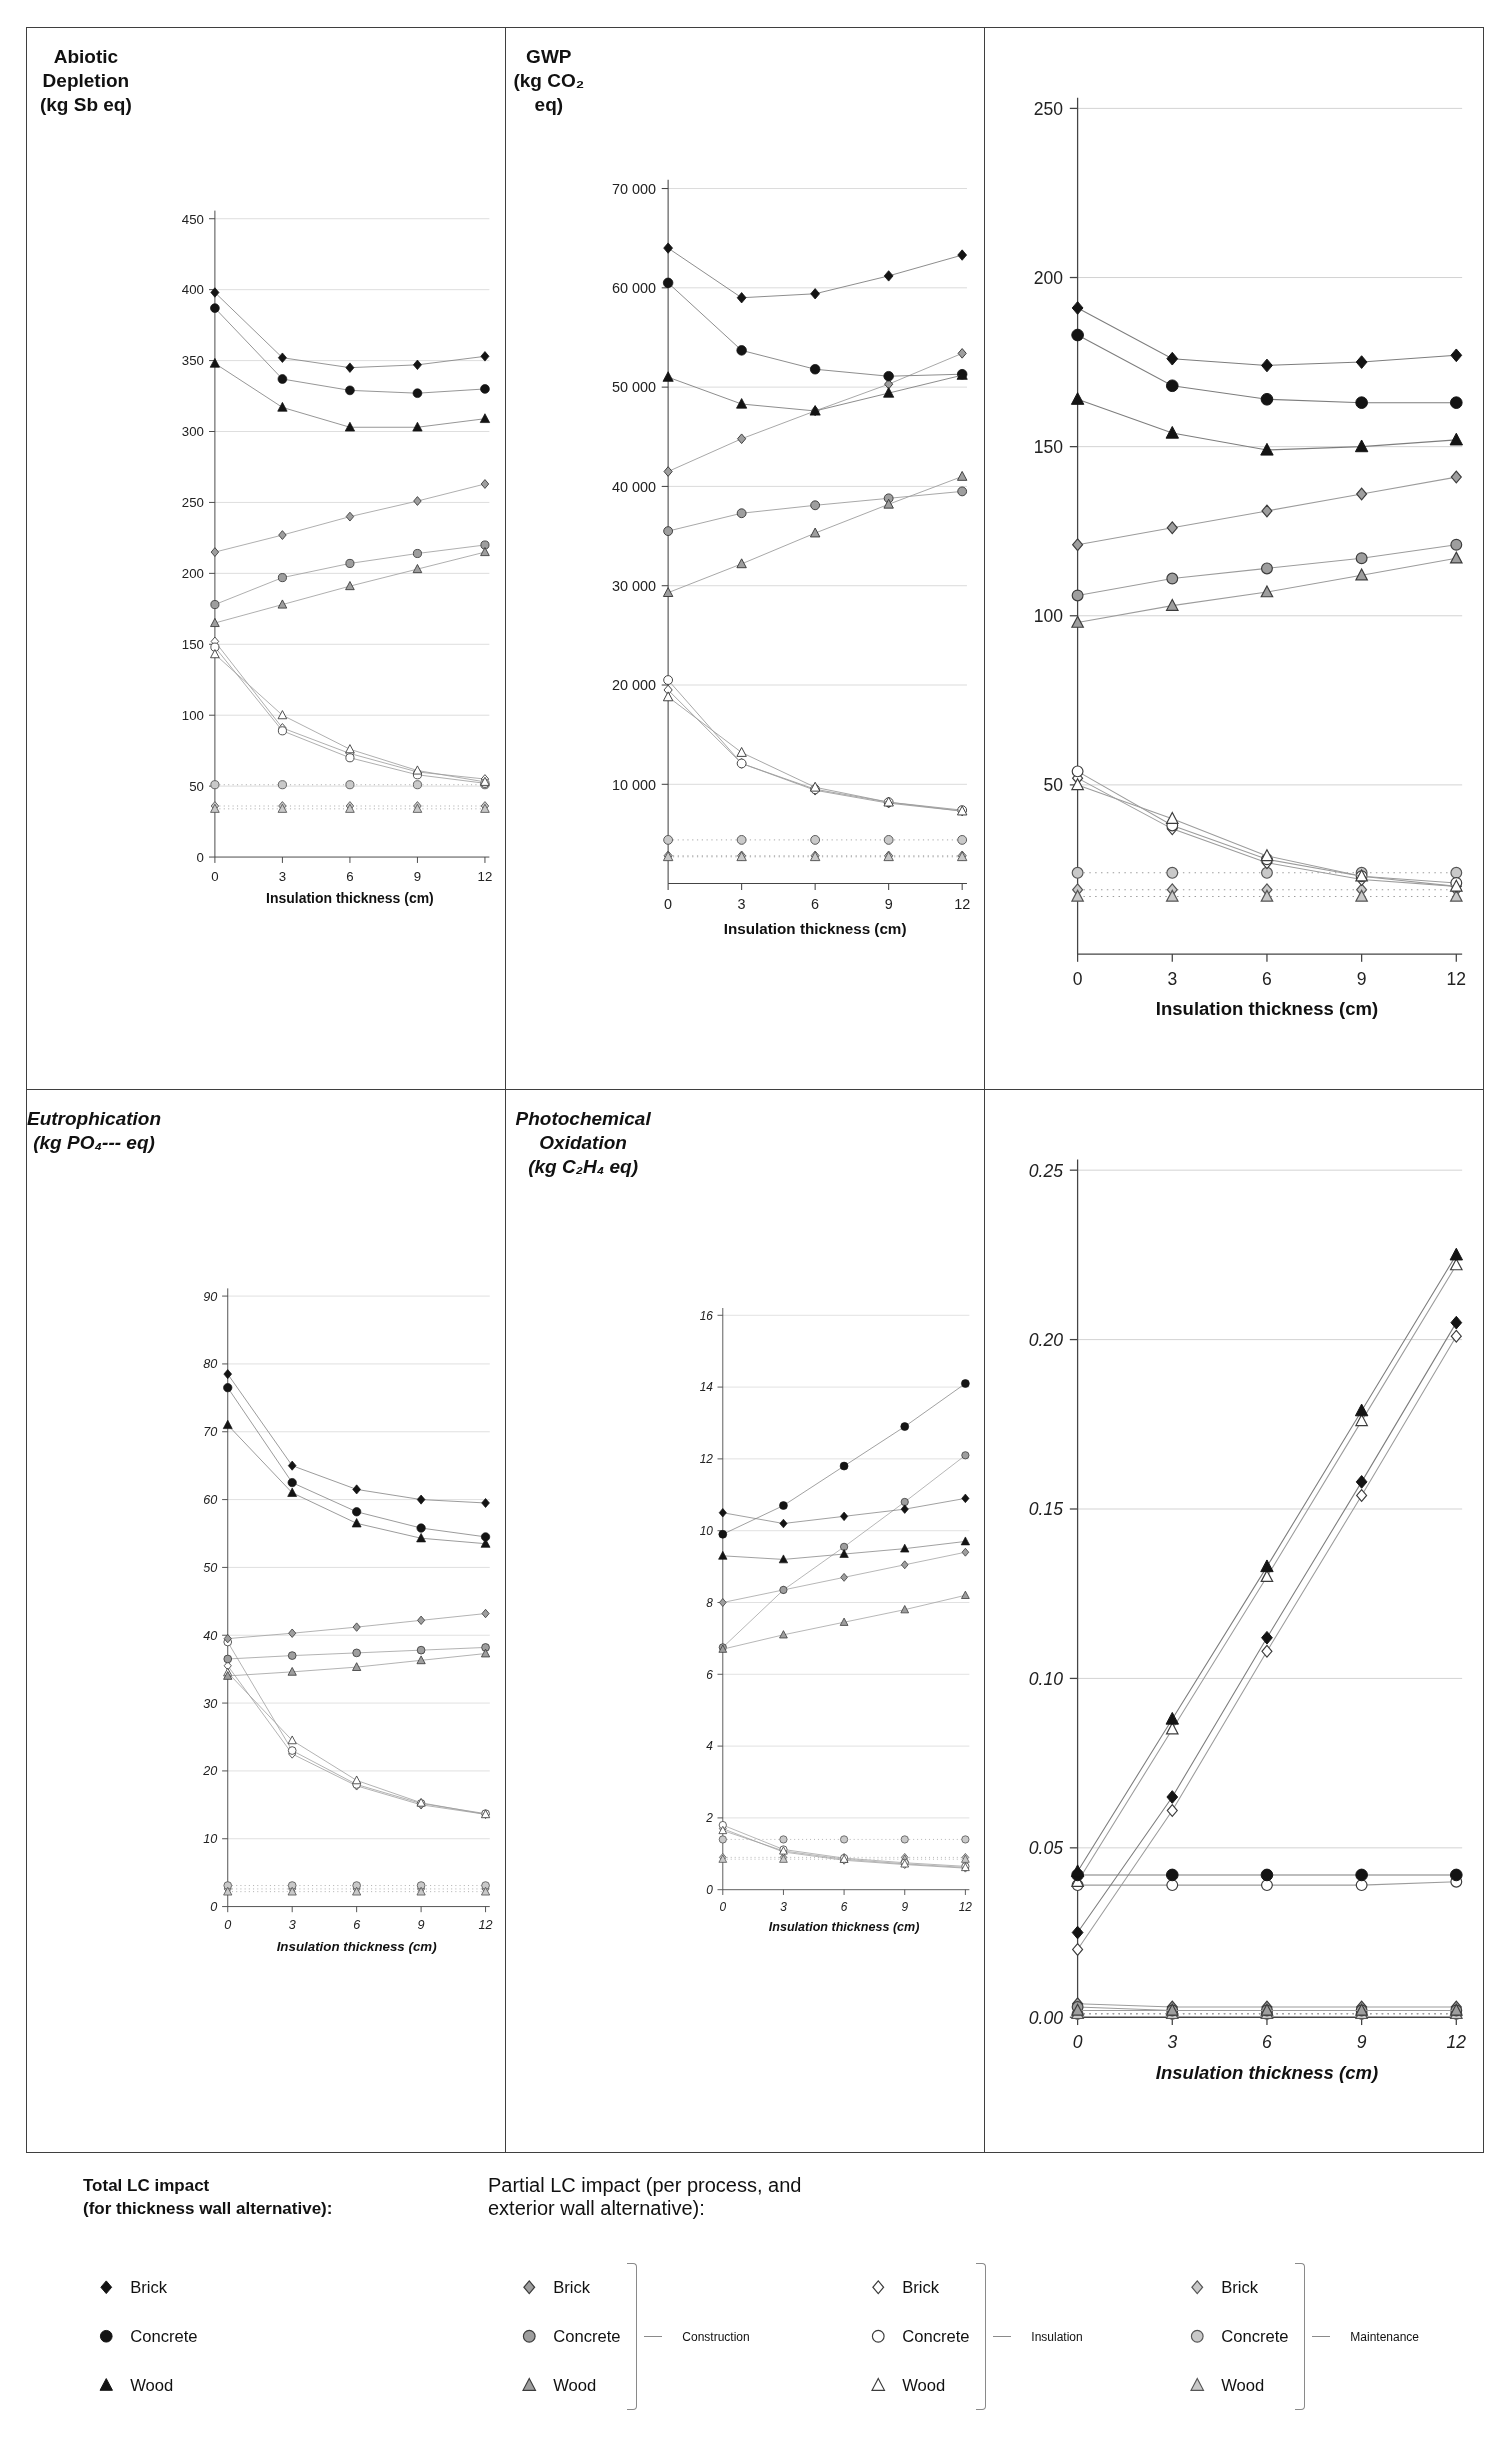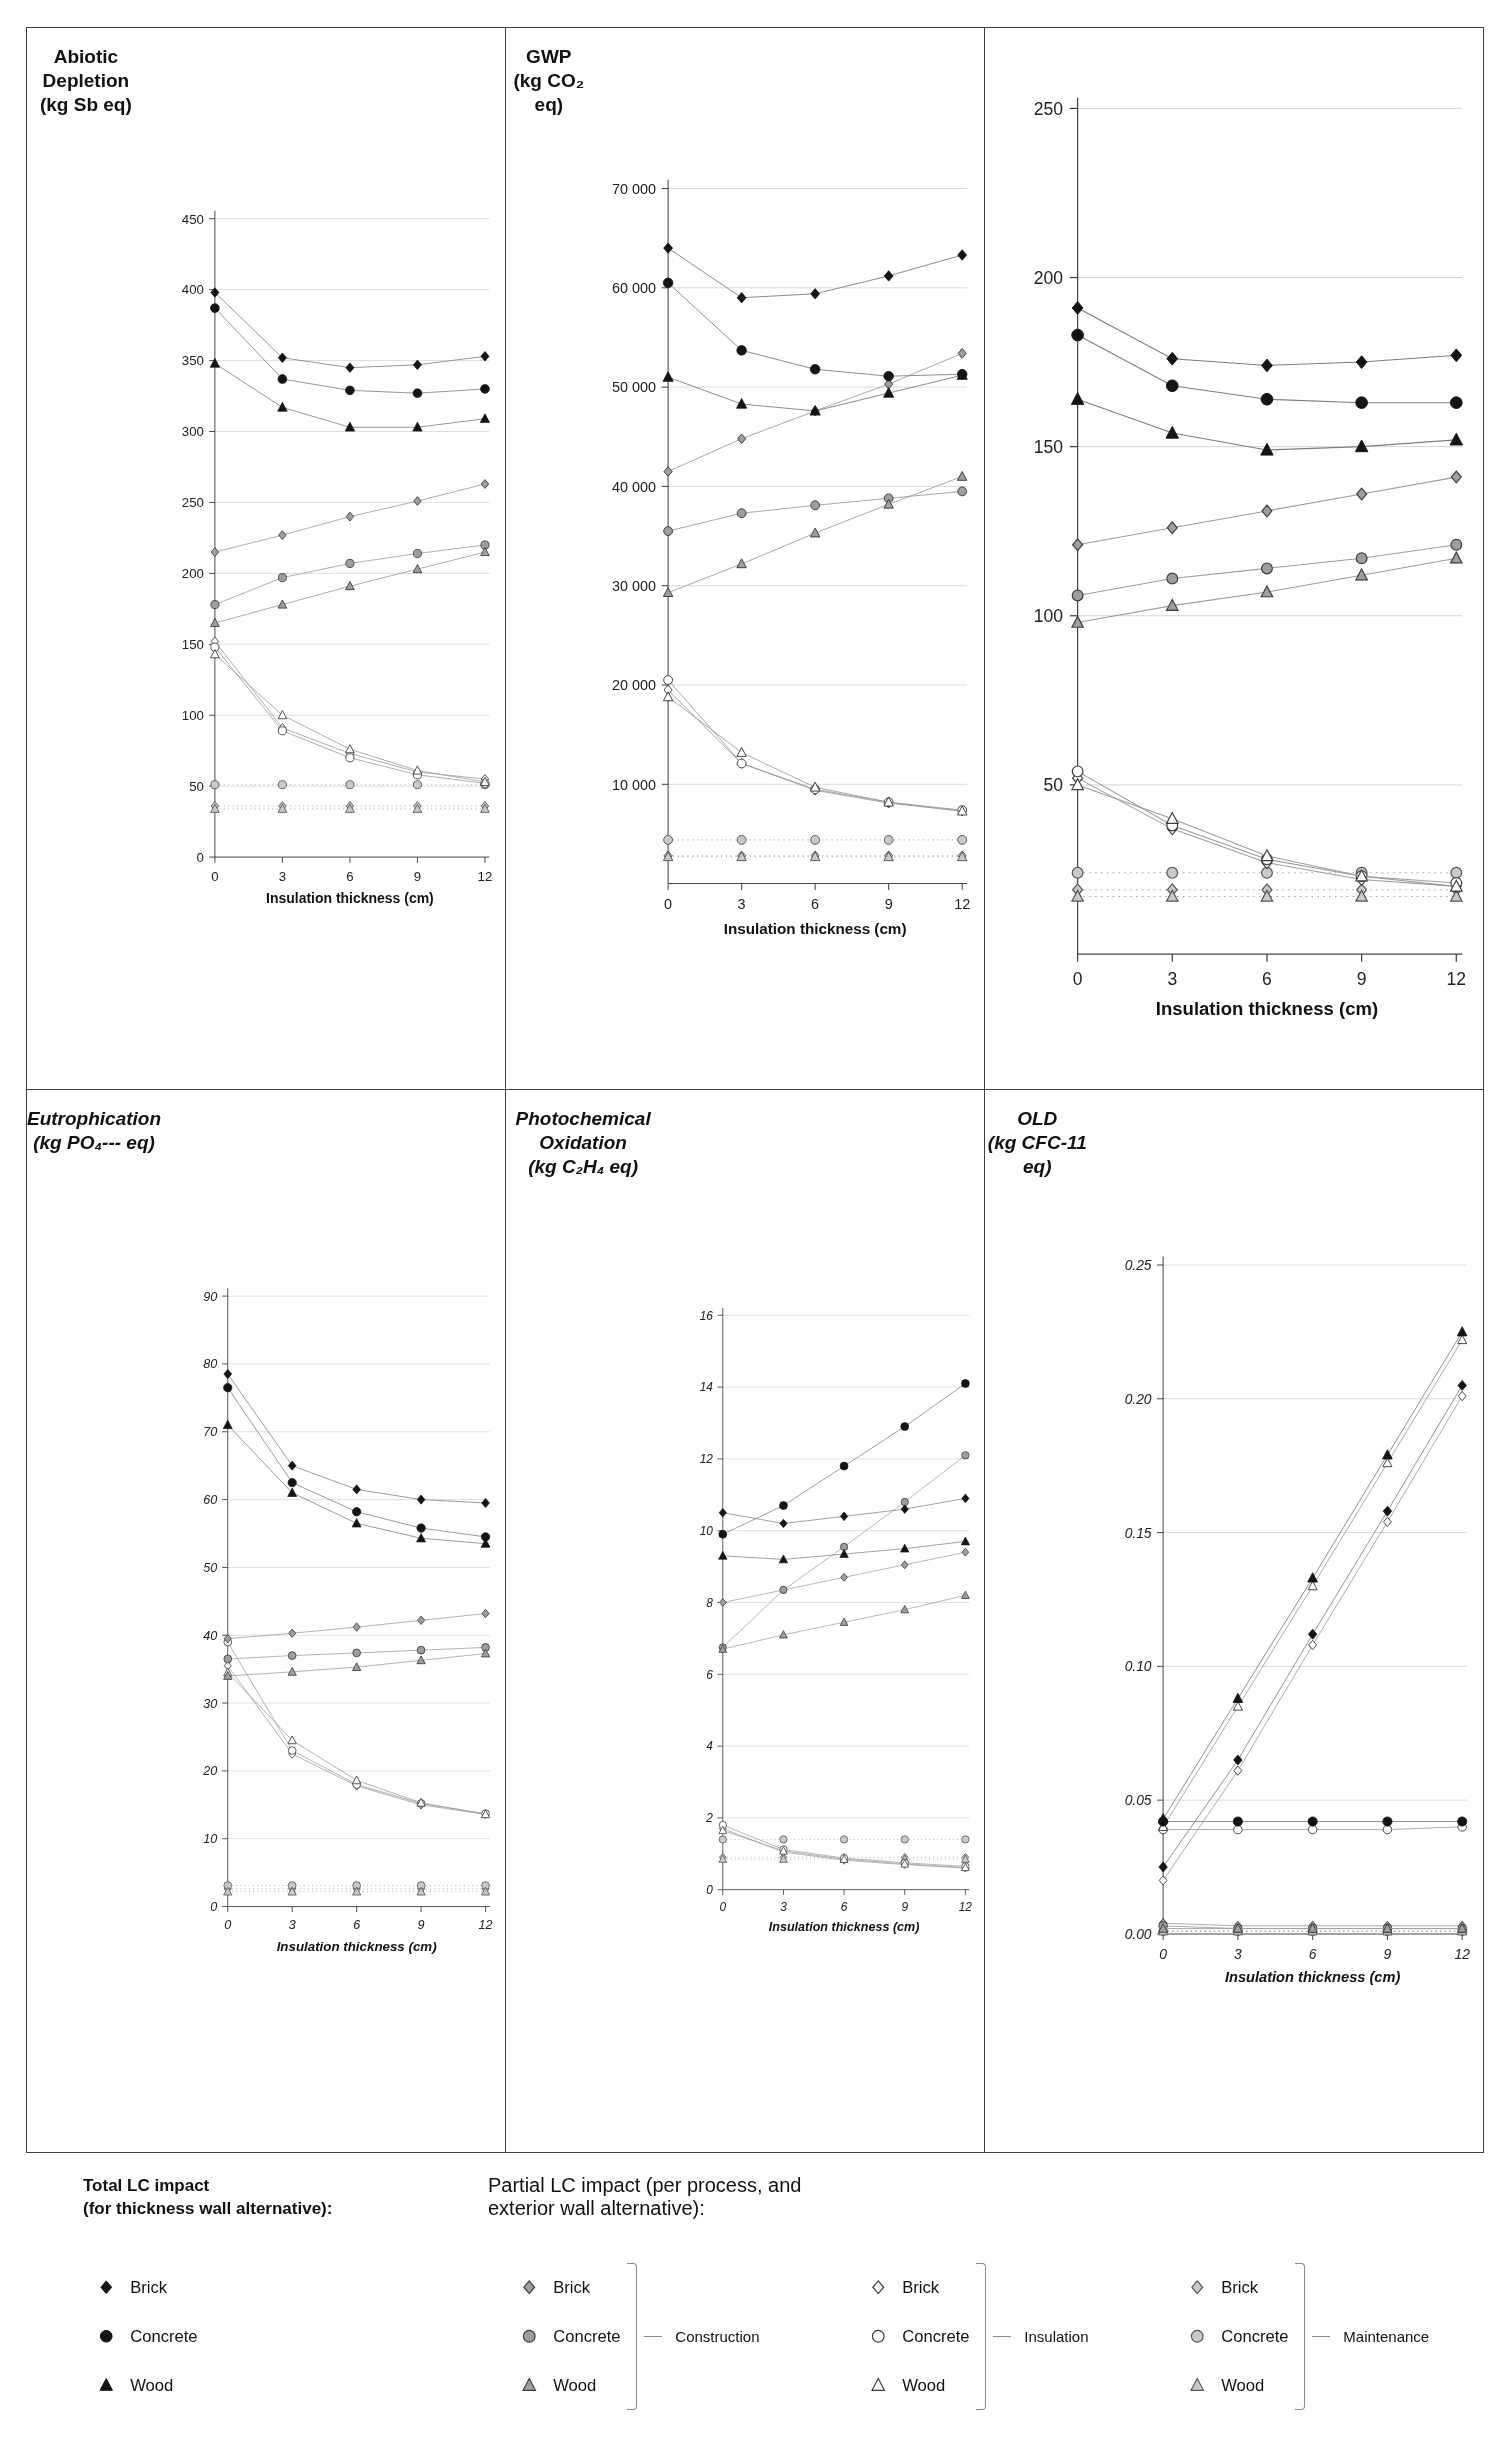--- a/index.html
+++ b/index.html
@@ -20,21 +20,21 @@
   .legend{position:absolute;left:0;top:2157px;width:1509px;height:290px;background:#fff;}
   .lt-header{position:absolute;left:83px;top:17px;font-weight:bold;font-size:17px;line-height:23px;}
   .lp-header{position:absolute;left:488px;top:17px;font-weight:normal;font-size:20px;line-height:23px;}
   .lt-items{position:absolute;left:96px;top:106px;}
   .lrow{display:flex;align-items:center;gap:13.7px;height:49px;font-size:16.6px;}
   .pgroup{position:absolute;top:106px;display:flex;align-items:center;gap:6.8px;}
   .pitems{display:flex;flex-direction:column;}
   .bracket{width:8.8px;height:145px;border-top:1.5px solid #8a8a8a;border-right:1.5px solid #8a8a8a;
            border-bottom:1.5px solid #8a8a8a;border-radius:0 3.9px 3.9px 0;}
   .dash{width:17.6px;height:1.5px;background:#8a8a8a;}
-  .gname{font-size:15px;margin-left:7px;white-space:nowrap;}
+  .gname{font-size:12px;margin-left:14px;white-space:nowrap;}
   .lm{display:inline-flex;width:20.5px;height:20.5px;align-items:center;justify-content:center;}
 </style>
 </head>
 <body>
 
 <div class="figure">
 
   <div class="grid">
 
     <div class="panel">
@@ -617,24 +617,20 @@
           <path d="M190.0 787.8 L373.5 798.7 L557.0 782.4 L740.5 766.1 L924.0 744.3" fill="none" stroke="#7d7d7d" stroke-width="2.2"></path>
           <polygon points="190,774.1374999999999 202.74,798.1874999999999 177.26,798.1874999999999" fill="#141414" stroke="#141414" stroke-width="2"></polygon>
           <polygon points="373.5,785.0000000000001 386.24,809.0500000000001 360.76,809.0500000000001" fill="#141414" stroke="#141414" stroke-width="2"></polygon>
           <polygon points="557,768.7062500000001 569.74,792.75625 544.26,792.75625" fill="#141414" stroke="#141414" stroke-width="2"></polygon>
           <polygon points="740.5,752.4125 753.24,776.4625 727.76,776.4625" fill="#141414" stroke="#141414" stroke-width="2"></polygon>
           <polygon points="924,730.6875000000001 936.74,754.7375000000001 911.26,754.7375000000001" fill="#141414" stroke="#141414" stroke-width="2"></polygon>
         </svg>
     </div>
 
     <div class="panel">
-      <div class="ptitle">
-        <div>OLD</div>
-        <div>(kg CFC-11 eq)</div>
-      </div>
       <svg class="plot" viewBox="0 0 1022 1970">
           <line x1="190" y1="1450.4" x2="979" y2="1450.4" stroke="#d2d2d2" stroke-width="2"></line>
           <line x1="190" y1="1102.8" x2="979" y2="1102.8" stroke="#d2d2d2" stroke-width="2"></line>
           <line x1="190" y1="755.2" x2="979" y2="755.2" stroke="#d2d2d2" stroke-width="2"></line>
           <line x1="190" y1="407.5999999999999" x2="979" y2="407.5999999999999" stroke="#d2d2d2" stroke-width="2"></line>
           <line x1="190" y1="60" x2="979" y2="60" stroke="#d2d2d2" stroke-width="2"></line>
           <line x1="190" y1="38" x2="190" y2="1798" stroke="#444" stroke-width="2.6"></line>
           <line x1="190" y1="1798" x2="979" y2="1798" stroke="#444" stroke-width="2.6"></line>
           <line x1="174" y1="1798" x2="190" y2="1798" stroke="#444" stroke-width="2.6"></line>
           <text x="160" y="1811" text-anchor="end" font-size="36" fill="#222">0.00</text>

